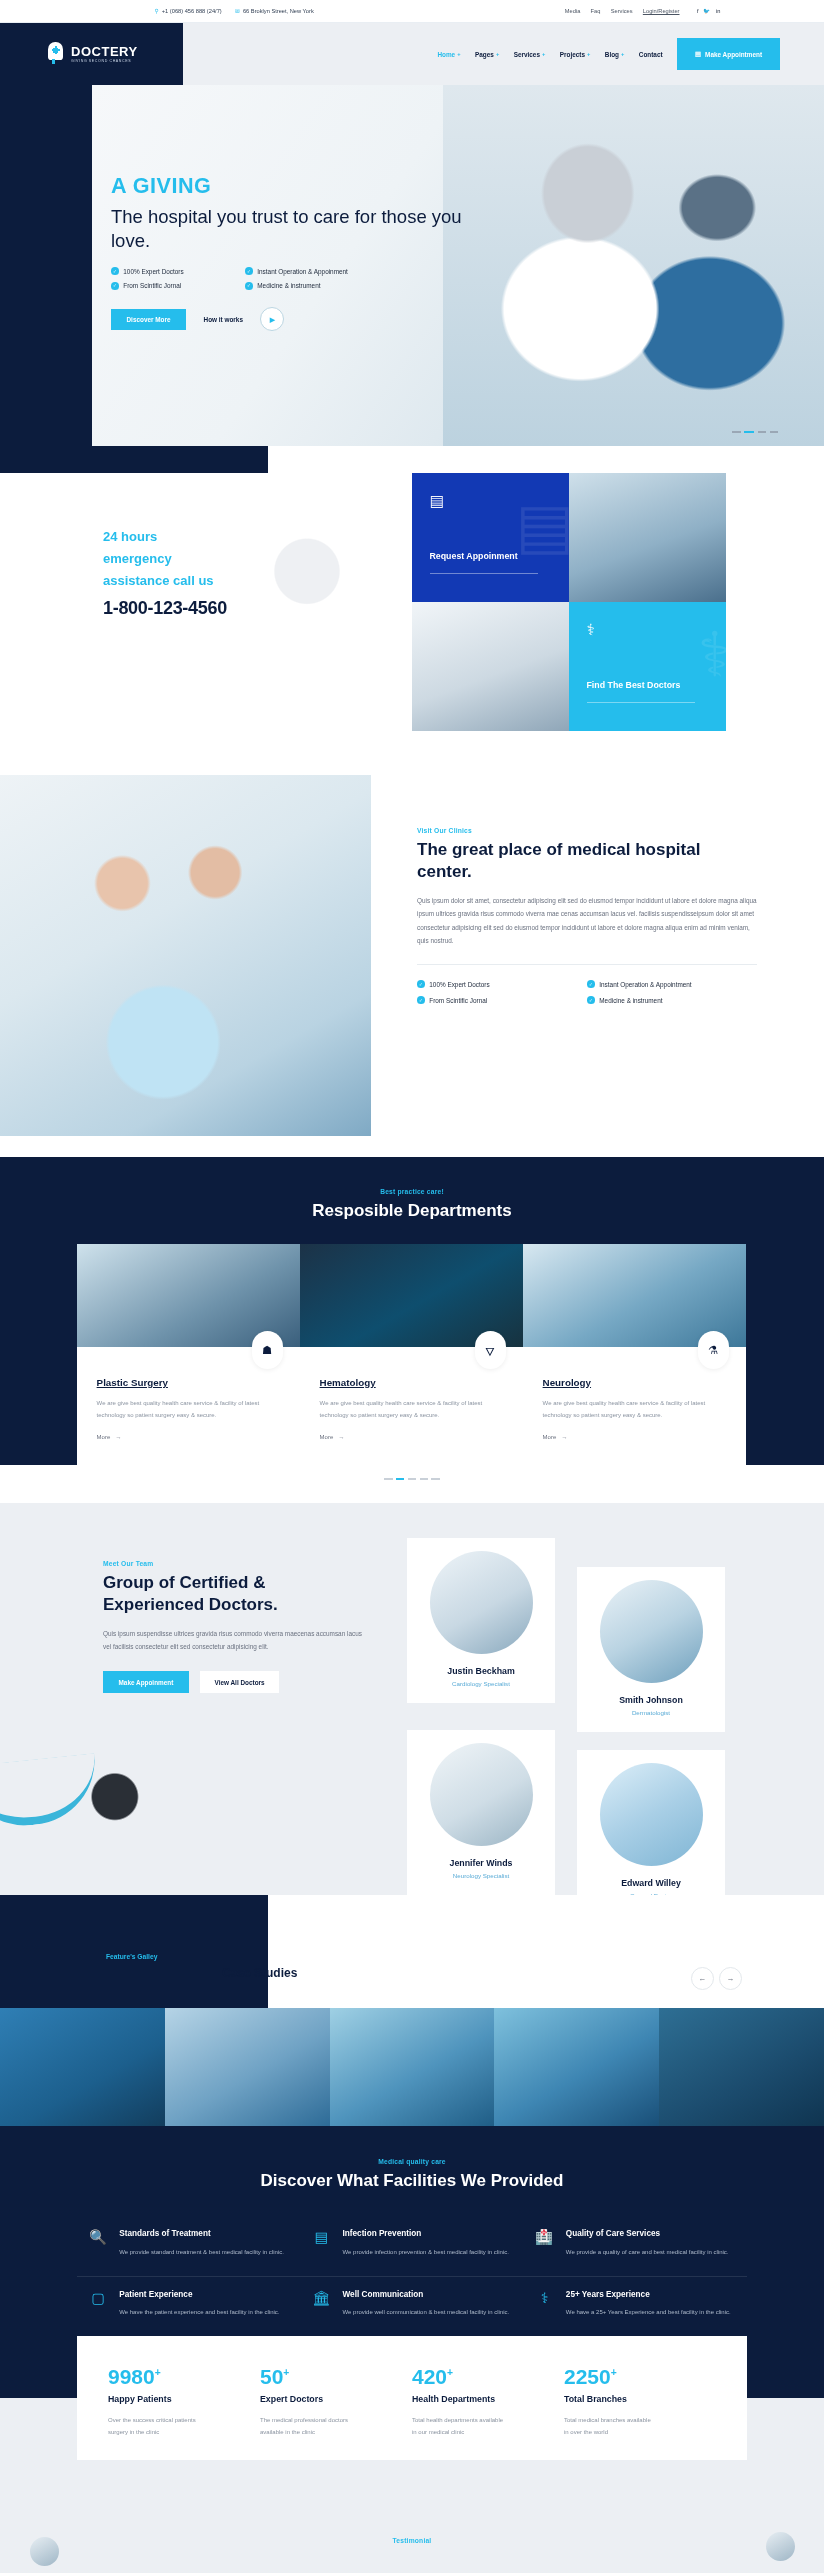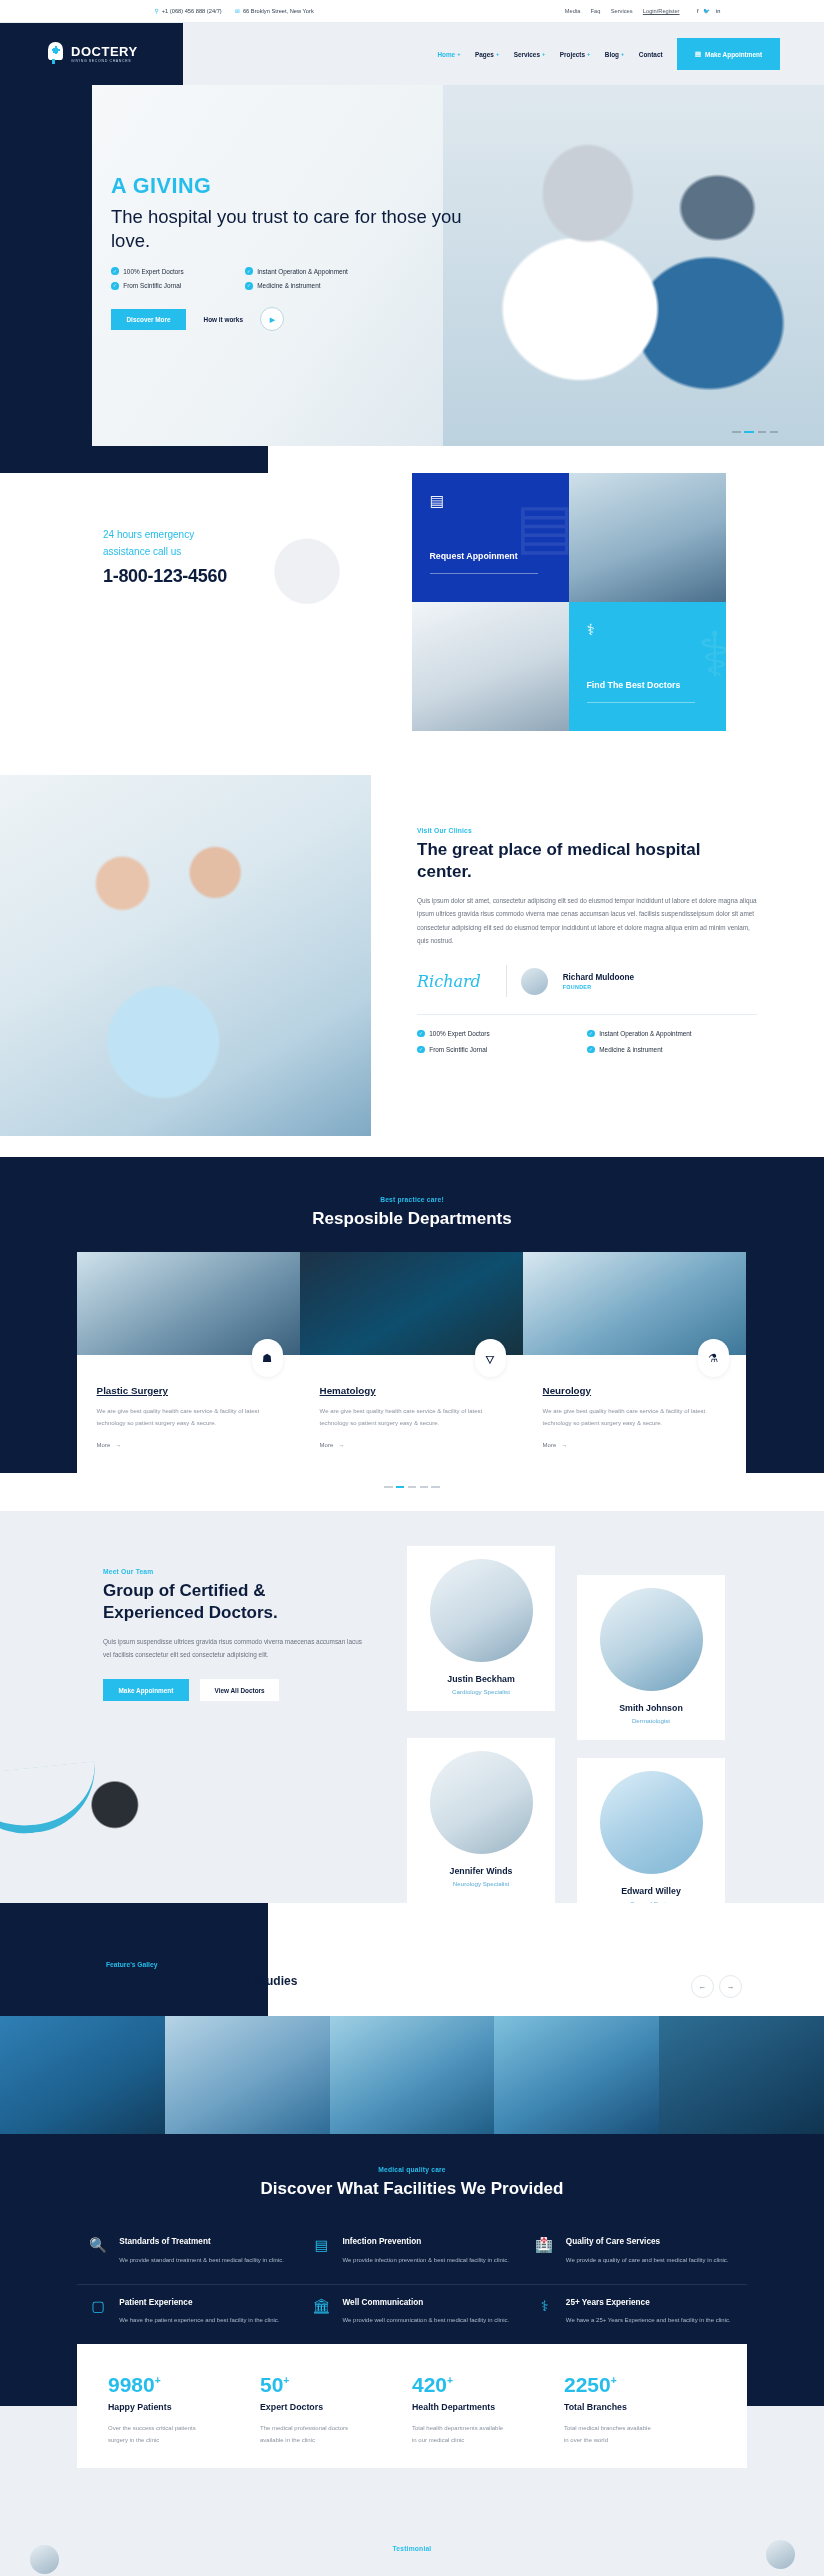--- a/index.html
+++ b/index.html
@@ -86,21 +86,21 @@
   .play { width:24px; height:24px; border-radius:50%; border:0.5px solid #bcd6e2; background:#fff;
           display:flex; align-items:center; justify-content:center; color:#25bdec; font-size:7.2px;}
   .hero-dots { position:absolute; right:46px; bottom:13.4px; display:flex; gap:3.6px; z-index:6;}
   .hero-dots i { width:8.2px; height:2.1px; background:#9aa7b5; display:block; }
   .hero-dots i.on { background:#25bdec; width:10.3px;}
 
   
   .emerg { position:relative; height:319px; background:#fff; }
   .emerg-dark { position:absolute; left:0; top:0; width:268px; height:27px; background:#0c1c3d;}
   .emerg-left { position:absolute; left:103px; top:80px; }
-  .emerg-label { font-size:10px; color:#25bdec; line-height:1.7; width:113px; font-weight:400;}
+  .emerg-label { font-size:13px; color:#25bdec; line-height:1.7; width:113px; font-weight:700;}
   .emerg-num { font-size:18px; font-weight:bold; color:#0c1c3d; margin-top:6.2px; letter-spacing:-0.3px;}
   .emerg-steth {
     position:absolute; left:222px; top:36px; width:170px; height:144px; opacity:.12;
     background:radial-gradient(circle at 50% 62%, #7b8aa0 0 26%, rgba(123,138,160,0) 27%),
                radial-gradient(circle at 50% 60%, rgba(255,255,255,.9) 0 18%, rgba(255,255,255,0) 19%);
   }
   .grid-cards { position:absolute; left:412px; top:27px; display:grid;
                 grid-template-columns:157px 157px; grid-template-rows:129px 129px; }
   .gc { position:relative; overflow:hidden; }
   .gc-blue { background:#1239b4; }
@@ -131,21 +131,21 @@
   .sign { font-family:"DejaVu Serif", serif; font-style:italic; font-size:16px; color:#25bdec; width:75px;}
   .vline { width:0.5px; height:32px; background:#dfe5ea; }
   .f-av { width:27px; height:27px; border-radius:50%; background:linear-gradient(150deg,#dfe9ef,#9fb9cb); flex:none;}
   .f-name { font-size:8.2px; font-weight:bold; color:#0c1c3d; }
   .f-role { font-size:5.4px; color:#25bdec; font-weight:bold; letter-spacing:0.3px; margin-top:2.1px;}
   .hr { height:0.5px; background:#e7ecf0; margin-top:16.5px; }
   .about-list { display:flex; flex-wrap:wrap; margin-top:15.5px; row-gap:8.2px; }
   .about-list .hero-li { width:50%; }
 
   
-  .depts { background:#0c1c3d; padding:39px 0 0; position:relative; }
+  .depts { background:#0c1c3d; padding:31px 0 0; position:relative; }
   .center { text-align:center; }
   .h2-light { color:#fff; }
   .dept-row { display:flex; width:670px; margin:21.6px auto 0; }
   .dept-col { width:223px; position:relative; }
   .dept-photo { height:103px; }
   .dp1 { background:linear-gradient(150deg,#cfe2ec,#6f93ab 60%,#3a5f7c); }
   .dp2 { background:linear-gradient(150deg,#1c3247,#0e4e6e 55%,#17323f); }
   .dp3 { background:linear-gradient(150deg,#d8e8f1,#76a8c4 55%,#3d7799); }
   .dept-card { background:#fff; padding:30px 19.6px 23px; height:118px; position:relative;}
   .dept-badge { position:absolute; right:17.5px; top:-15.5px; width:31px; height:38px; background:#fff;
@@ -370,29 +370,20 @@
       </div>
     </div>
   </div>
 
   <div class="about">
     <div class="about-img"></div>
     <div class="about-right">
       <div class="kicker">Visit Our Clinics</div>
       <div class="h2">The great place of medical hospital center.</div>
       <div class="para">Quis ipsum dolor sit amet, consectetur adipiscing elit sed do eiusmod tempor incididunt ut labore et dolore magna aliqua ipsum ultrices gravida risus commodo viverra mae cenas accumsan lacus vel. facilisis suspendisseipsum dolor sit amet consectetur adipisicing elit sed do eiusmod tempor incididunt ut labore et dolore magna aliqua enim ad minim veniam, quis nostrud.</div>
-      <div class="founder">
-        <div class="sign">Richard</div>
-        <div class="vline"></div>
-        <div class="f-av"></div>
-        <div>
-          <div class="f-name">Richard Muldoone</div>
-          <div class="f-role">FOUNDER</div>
-        </div>
-      </div>
       <div class="hr"></div>
       <div class="about-list">
         <div class="hero-li">
           <span class="chk">✓</span>
           <span>100% Expert Doctors</span>
         </div>
         <div class="hero-li">
           <span class="chk">✓</span>
           <span>Instant Operation &amp; Appointment</span>
         </div>

